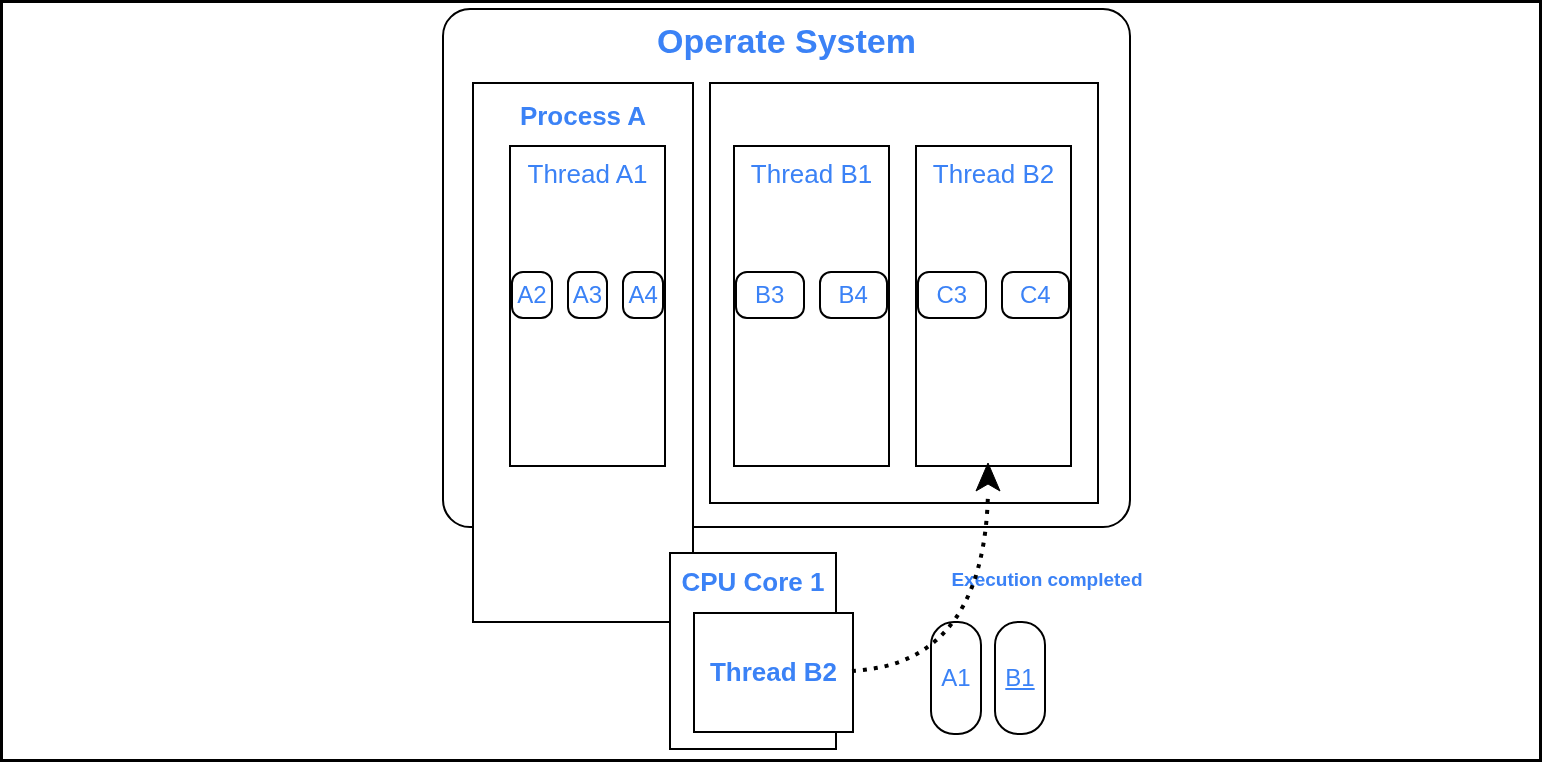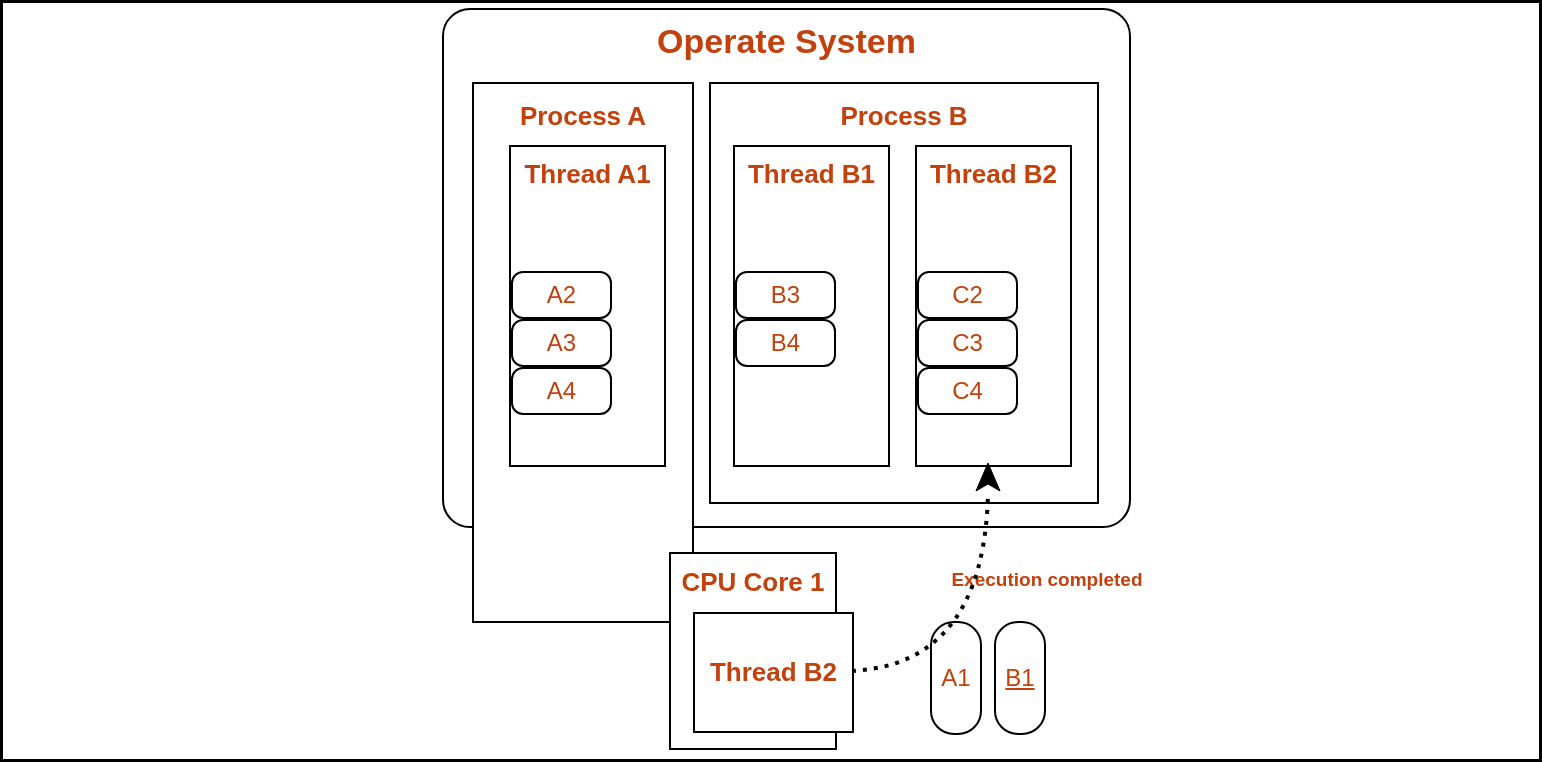--- a/index.html
+++ b/index.html
@@ -6,21 +6,21 @@
     margin: 0;
     padding: 0;
     background: #ffffff;
   }
   .canvas {
     position: relative;
     width: 1542px;
     height: 762px;
     background: #ffffff;
     font-family: "Liberation Sans", sans-serif;
-    color: #c2410c;
+    color: #3b82f6;
     overflow: hidden;
   }
   .frame {
     position: absolute;
     inset: 0;
     border: 3px solid #000000;
     pointer-events: none;
     z-index: 50;
   }
   .box {
@@ -62,28 +62,30 @@
     height: 322px;
   }
   .thread-a1 { left: 35px; }
   .thread-b1 { left: 22px; }
   .thread-b2 { left: 204px; }
   .thread-title {
     position: absolute;
     left: 0; right: 0; top: 12px;
     text-align: center;
     font-size: 26px;
-    font-weight: bold;
+    font-weight: normal;
     line-height: 30px;
   }
   .tasks {
     position: absolute;
     left: 0; right: 0; top: 124px;
     display: flex;
-    flex-direction: column;
+    flex-direction: row;
+    align-items: center;
+    gap: 14px;
   }
   .task {
     width: 101px;
     height: 48px;
     border: 2px solid #000000;
     border-radius: 12px;
     background: #ffffff;
     box-sizing: border-box;
     display: flex;
     align-items: center;
@@ -163,32 +165,30 @@
         <div class="thread-title">Thread A1</div>
         <div class="tasks">
           <div class="task">A2</div>
           <div class="task">A3</div>
           <div class="task">A4</div>
         </div>
       </div>
     </div>
 
     <div class="box proc-b">
-      <div class="proc-title">Process B</div>
       <div class="thread thread-b1">
         <div class="thread-title">Thread B1</div>
         <div class="tasks">
           <div class="task">B3</div>
           <div class="task">B4</div>
         </div>
       </div>
       <div class="thread thread-b2">
         <div class="thread-title">Thread B2</div>
         <div class="tasks">
-          <div class="task">C2</div>
           <div class="task">C3</div>
           <div class="task">C4</div>
         </div>
       </div>
     </div>
   </div>
 
   <div class="box cpu-box">
     <div class="cpu-title">CPU Core 1</div>
     <div class="cpu-thread">Thread B2</div>

